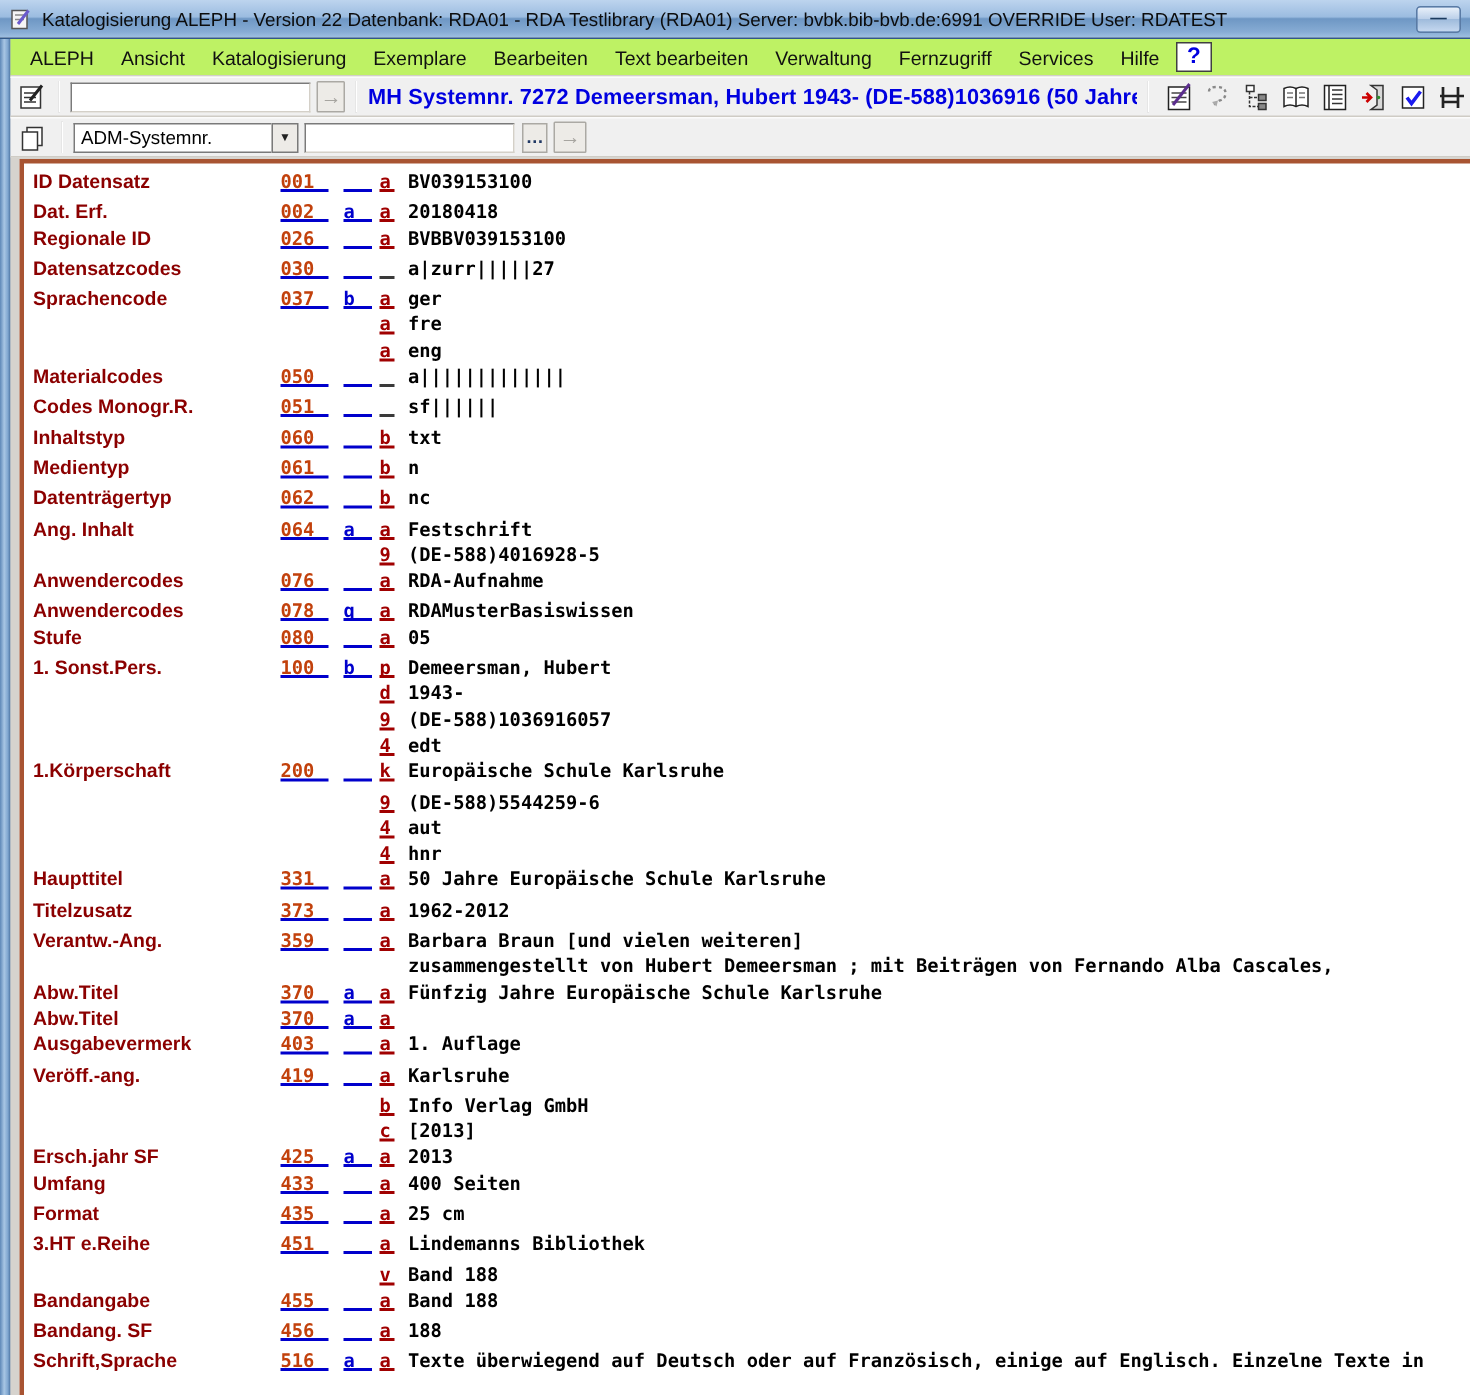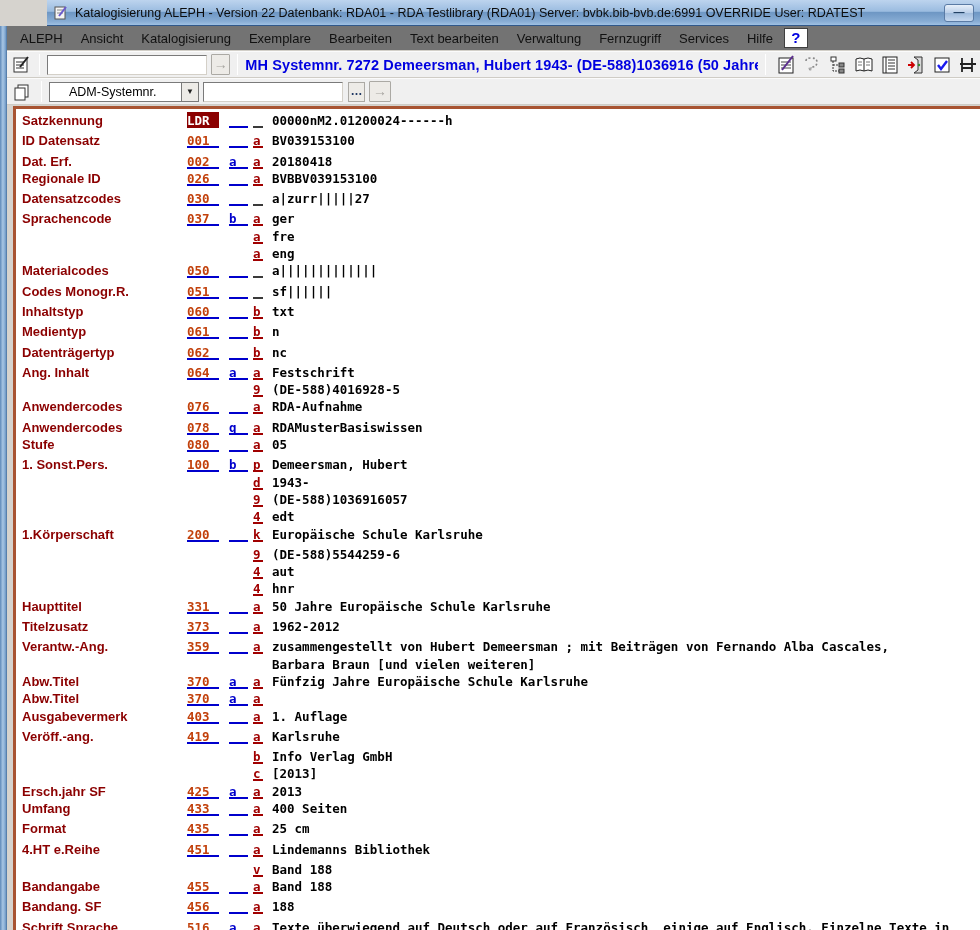--- a/index.html
+++ b/index.html
@@ -5,39 +5,39 @@
   * { margin:0; padding:0; box-sizing:border-box; }
   html,body { width:980px; height:930px; overflow:hidden; }
   body { font-family:"Liberation Sans",sans-serif; background:#fff; }
   .window { position:relative; width:980px; height:930px; background:#D6D3CE; overflow:hidden; }
 
   
   .titlebar {
     position:absolute; top:0; left:0; right:0; height:26px;
     background:linear-gradient(180deg,#BDD4EE 0%,#9BBCE0 45%,#6E97C4 50%,#87ACD4 85%,#9FC0E2 100%);
     border-bottom:1px solid #31588A;
-    display:flex; align-items:center; padding:0 6px; gap:6px;margin-left:47px;
+    display:flex; align-items:center; padding:0 6px; gap:6px;
   }
   .title-text { font-size:12.5px; color:#0c0c0c; white-space:nowrap; overflow:hidden; flex:1; }
   .win-btn {
     width:30px; height:18px; border:1px solid #5A7BA5; border-radius:3px;
     background:linear-gradient(180deg,#E8F0FA,#B9CEE8 50%,#9FBBDC 50%,#C5D8EF);
     color:#1b3a5e; font-size:11px; line-height:15px; text-align:center; font-weight:bold;
   }
 
   
   .left-frame {
     position:absolute; top:26px; left:0; bottom:0; width:7px;
     background:linear-gradient(90deg,#5E88B8 0%,#A8C6E4 40%,#7FA6D0 75%,#48709E 100%);
   }
 
   
   .menubar {
     position:absolute; top:26px; left:7px; right:0; height:25px;
-    background:#737373; border-bottom:1px solid #D2CFC8;
+    background:#bef264; border-bottom:1px solid #D2CFC8;
     display:flex; align-items:center; padding-left:4px;
   }
   .menu-item { font-size:13px; color:#111; padding:3px 9px; white-space:nowrap; }
   .help-btn {
     margin-left:2px; width:24px; height:20px; border:1px solid #404040; background:#fff;
     color:#0000E0; font-weight:bold; font-size:15px; text-align:center; line-height:18px;
   }
 
   
   .toolbar {
@@ -59,21 +59,21 @@
   }
   .record-header {
     color:#0000E0; font-weight:bold; font-size:14.5px; white-space:nowrap; overflow:hidden;
     flex:0 1 auto; max-width:552px; letter-spacing:0.1px;
   }
   .right-icons { display:flex; align-items:center; gap:2px; margin-left:1px; }
 
   .combo { display:flex; align-items:center; }
   .combo-text {
     width:132px; height:20px; border:1px solid #7A7A7A; border-right:none; background:#fff;
-    font-size:12.5px; padding:2px 19px; white-space:nowrap; overflow:hidden;
+    font-size:12.5px; padding:2px 4px; white-space:nowrap; overflow:hidden;
   }
   .combo-btn {
     width:18px; height:20px; background:#EDEBE7; border:1px solid #7A7A7A;
     font-size:8px; color:#222; text-align:center; line-height:18px;
   }
   .dots-btn {
     width:17px; height:20px; background:#EDEBE7; border:1px solid #ABA9A4;
     font-size:12px; font-weight:bold; color:#203864; text-align:center; line-height:16px; margin-left:1px;
   }
 
@@ -230,27 +230,20 @@
     </span>
     <input class="tb-input" type="text" style="width: 140px;" value="">
     <span class="dots-btn">…</span>
     <span class="go-btn">→</span>
   </div>
 
   <div class="main-area">
     <div class="record-panel">
       <div id="record-rows">
           <div class="rec-row">
-            <span class="col-label">Satzkennung</span>
-            <span class="col-tag mono"><span class="tag selected">LDR</span></span>
-            <span class="col-ind mono"><span class="ind"></span></span>
-            <span class="col-sub mono"><span class="sub empty"></span></span>
-            <span class="col-text"><div class="wrap-line">00000nM2.01200024------h</div></span>
-          </div>
-          <div class="rec-row">
             <span class="col-label">ID Datensatz</span>
             <span class="col-tag mono"><span class="tag">001</span></span>
             <span class="col-ind mono"><span class="ind"></span></span>
             <span class="col-sub mono"><span class="sub">a</span></span>
             <span class="col-text"><div class="wrap-line">BV039153100</div></span>
           </div>
           <div class="rec-row">
             <span class="col-label">Dat. Erf.</span>
             <span class="col-tag mono"><span class="tag">002</span></span>
             <span class="col-ind mono"><span class="ind">a</span></span>
@@ -430,21 +423,21 @@
             <span class="col-tag mono"><span class="tag">373</span></span>
             <span class="col-ind mono"><span class="ind"></span></span>
             <span class="col-sub mono"><span class="sub">a</span></span>
             <span class="col-text"><div class="wrap-line">1962-2012</div></span>
           </div>
           <div class="rec-row">
             <span class="col-label">Verantw.-Ang.</span>
             <span class="col-tag mono"><span class="tag">359</span></span>
             <span class="col-ind mono"><span class="ind"></span></span>
             <span class="col-sub mono"><span class="sub">a</span></span>
-            <span class="col-text"><div class="wrap-line">zusammengestellt von Hubert Demeersman ; mit Beiträgen von Fernando Alba Cascales,</div><div class="wrap-line">Barbara Braun [und vielen weiteren]</div></span>
+            <span class="col-text"><div class="wrap-line">Barbara Braun [und vielen weiteren]</div><div class="wrap-line">zusammengestellt von Hubert Demeersman ; mit Beiträgen von Fernando Alba Cascales,</div></span>
           </div>
           <div class="rec-row">
             <span class="col-label">Abw.Titel</span>
             <span class="col-tag mono"><span class="tag">370</span></span>
             <span class="col-ind mono"><span class="ind">a</span></span>
             <span class="col-sub mono"><span class="sub">a</span></span>
             <span class="col-text"><div class="wrap-line">Fünfzig Jahre Europäische Schule Karlsruhe</div></span>
           </div>
           <div class="rec-row">
             <span class="col-label">Abw.Titel</span>
@@ -495,21 +488,21 @@
             <span class="col-text"><div class="wrap-line">400 Seiten</div></span>
           </div>
           <div class="rec-row">
             <span class="col-label">Format</span>
             <span class="col-tag mono"><span class="tag">435</span></span>
             <span class="col-ind mono"><span class="ind"></span></span>
             <span class="col-sub mono"><span class="sub">a</span></span>
             <span class="col-text"><div class="wrap-line">25 cm</div></span>
           </div>
           <div class="rec-row">
-            <span class="col-label">4.HT e.Reihe</span>
+            <span class="col-label">3.HT e.Reihe</span>
             <span class="col-tag mono"><span class="tag">451</span></span>
             <span class="col-ind mono"><span class="ind"></span></span>
             <span class="col-sub mono"><span class="sub">a</span></span>
             <span class="col-text"><div class="wrap-line">Lindemanns Bibliothek</div></span>
           </div>
           <div class="rec-row">
             <span class="col-label"></span>
             <span class="col-tag mono"></span>
             <span class="col-ind mono"></span>
             <span class="col-sub mono"><span class="sub">v</span></span>

